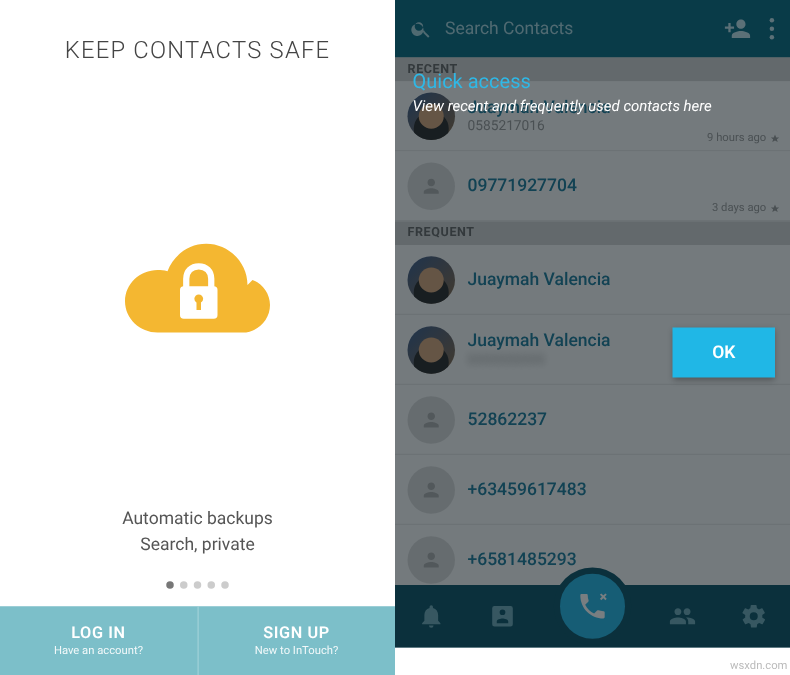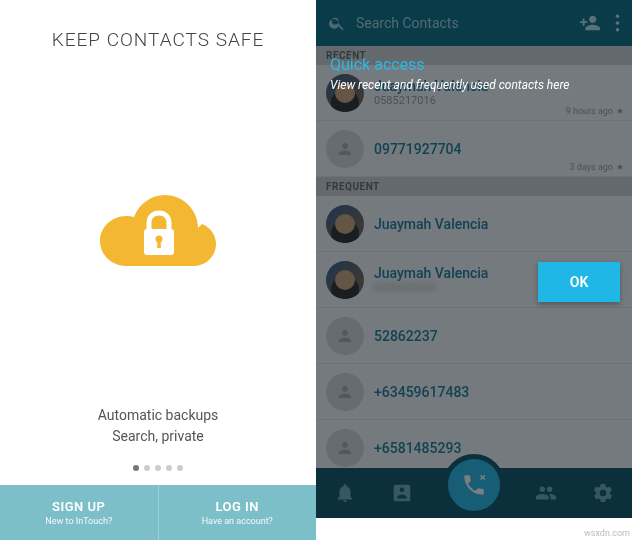--- a/index.html
+++ b/index.html
@@ -63,26 +63,26 @@
   </div>
   <div class="dots">
     <div class="dot active"></div>
     <div class="dot"></div>
     <div class="dot"></div>
     <div class="dot"></div>
     <div class="dot"></div>
   </div>
   <div class="auth-row">
     <div class="auth-btn">
+      <span class="auth-main">LOG IN</span>
+      <span class="auth-sub">Have an account?</span>
+    </div>
+    <div class="auth-btn">
       <span class="auth-main">SIGN UP</span>
       <span class="auth-sub">New to InTouch?</span>
-    </div>
-    <div class="auth-btn">
-      <span class="auth-main">LOG IN</span>
-      <span class="auth-sub">Have an account?</span>
     </div>
   </div>
 </div>
 
 <div class="right">
   <div class="topbar">
     <div class="search-area">
       <svg width="18" height="18" viewBox="0 0 24 24" fill="#a6d2dc">
           <path d="M15.5 14h-.8l-.3-.3A6.5 6.5 0 1 0 14 15.5l.3.3v.8l5 5 1.5-1.5-5-5zm-6 0A4.5 4.5 0 1 1 14 9.5 4.5 4.5 0 0 1 9.5 14z"></path>
         </svg>

